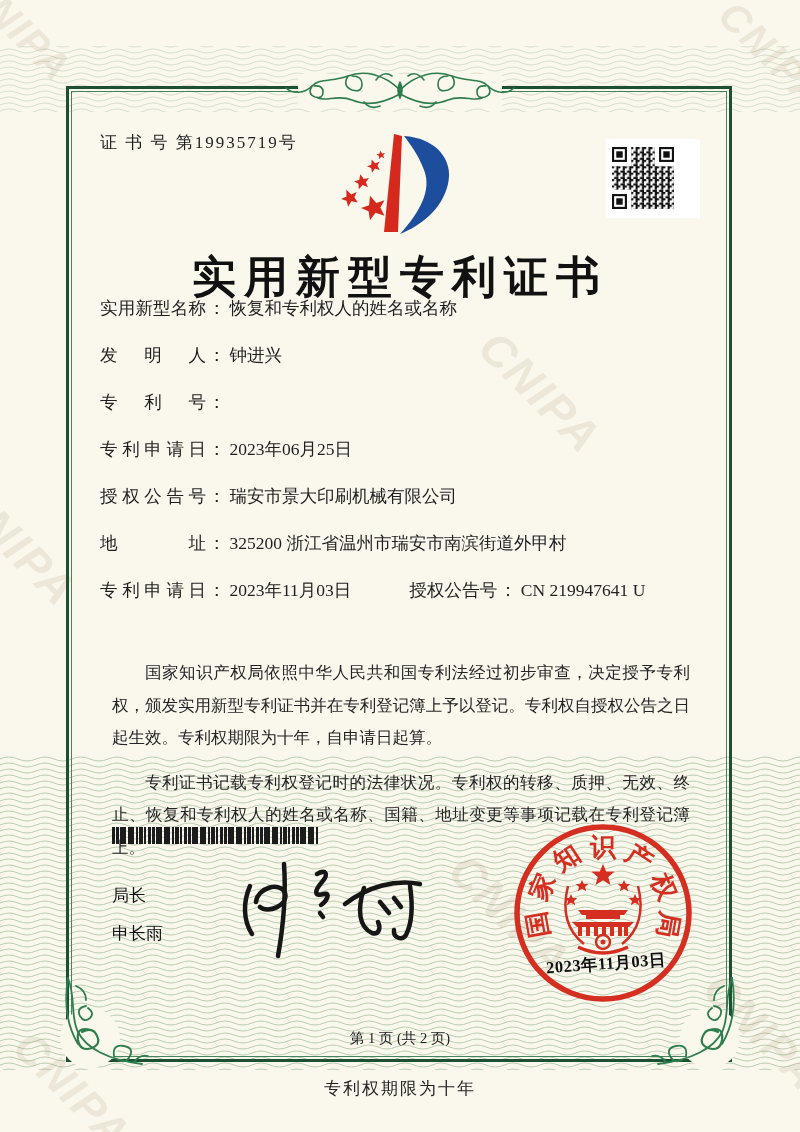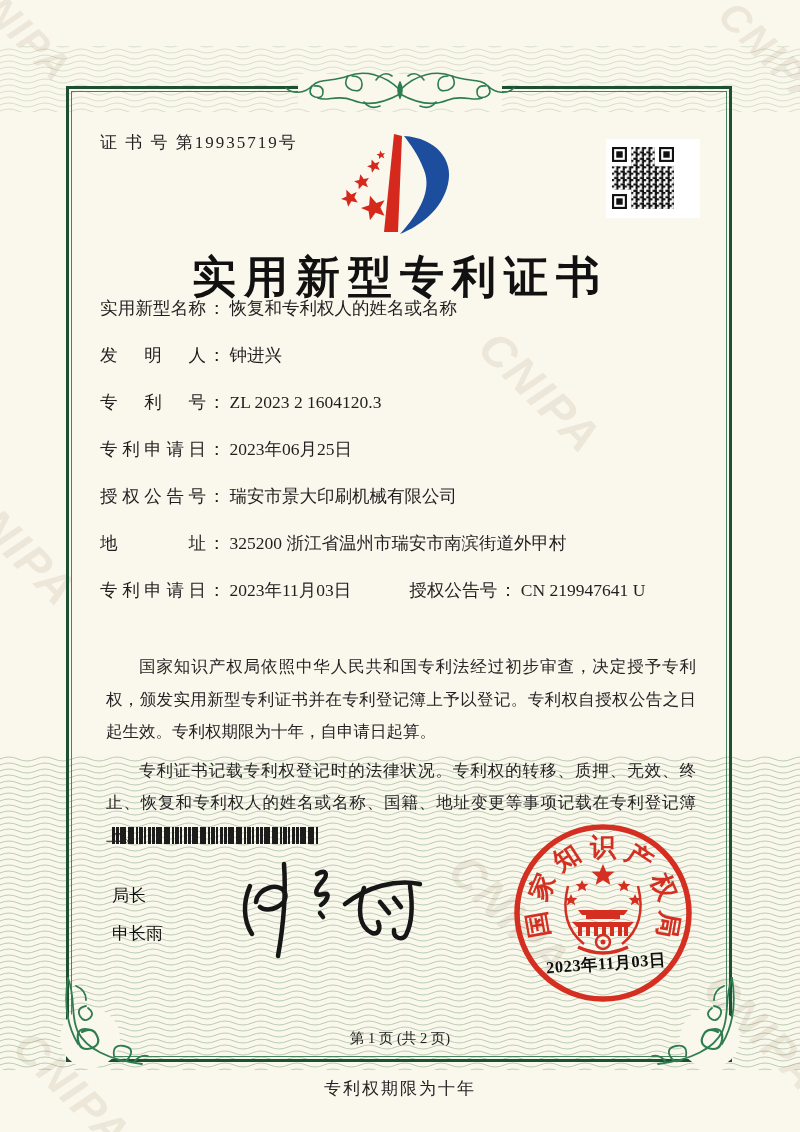--- a/index.html
+++ b/index.html
@@ -43,21 +43,21 @@
   .fcolon{display:inline-block;margin:0 4px 0 2px;}
   .fvalue{white-space:nowrap;}
   .fpair2{margin-left:58px;display:flex;}
   .fpair2 .flabel{width:88px;}
 
   .body-text{
     position:absolute;left:100px;top:645px;width:602px;
     font-size:16.5px;line-height:32.5px;color:#242424;
     font-family:"Liberation Serif","DejaVu Serif",serif;
   }
-  .body-text p{margin:6px;text-indent:2em;text-align:justify;}
+  .body-text p{margin:12px;text-indent:2em;text-align:justify;}
 
   .barcode{
     position:absolute;left:112px;top:827px;width:206px;height:17px;
     background:
       repeating-linear-gradient(90deg,#1c1c1c 0 2px,transparent 2px 4px),
       repeating-linear-gradient(90deg,#1c1c1c 0 3px,transparent 3px 9px),
       repeating-linear-gradient(90deg,#1c1c1c 0 1px,transparent 1px 6px);
   }
 
   .sig-title{position:absolute;left:112px;top:884px;font-size:17px;
@@ -218,21 +218,20 @@
       <span class="fvalue">恢复和专利权人的姓名或名称</span>
     </div>
     <div class="frow">
       <span class="flabel">发明人</span>
         <span class="fcolon">：</span>
       <span class="fvalue">钟进兴</span>
     </div>
     <div class="frow">
       <span class="flabel">专利号</span>
         <span class="fcolon">：</span>
-      <span class="fvalue">ZL 2023 2 1604120.3</span>
     </div>
     <div class="frow">
       <span class="flabel">专利申请日</span>
         <span class="fcolon">：</span>
       <span class="fvalue">2023年06月25日</span>
     </div>
     <div class="frow">
       <span class="flabel">授权公告号</span>
         <span class="fcolon">：</span>
       <span class="fvalue">瑞安市景大印刷机械有限公司</span>

